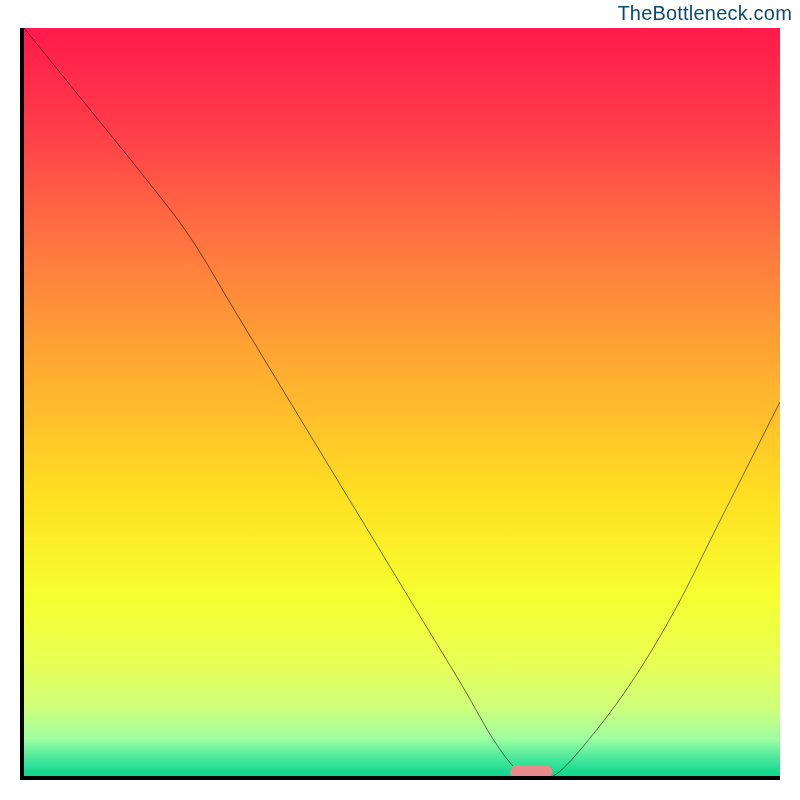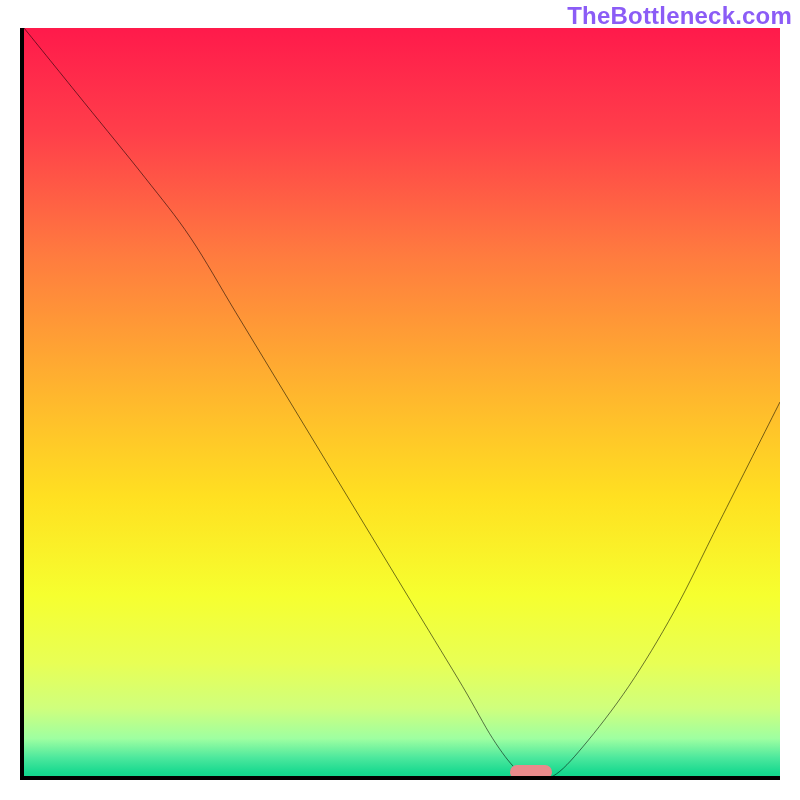--- a/index.html
+++ b/index.html
@@ -14,23 +14,23 @@
   .frame {
     position: relative;
     width: 800px;
     height: 800px;
     box-sizing: border-box;
   }
   .watermark {
     position: absolute;
     top: 2px;
     right: 8px;
-    font-size: 24px;
-    font-weight: 700;
-    color: #8b5cf6;
+    font-size: 20px;
+    font-weight: 400;
+    color: #0c4a6e;
     letter-spacing: 0.2px;
   }
   .plot {
     position: absolute;
     left: 20px;
     top: 28px;
     width: 760px;
     height: 752px;
     border-left: 4px solid #000;
     border-bottom: 4px solid #000;

